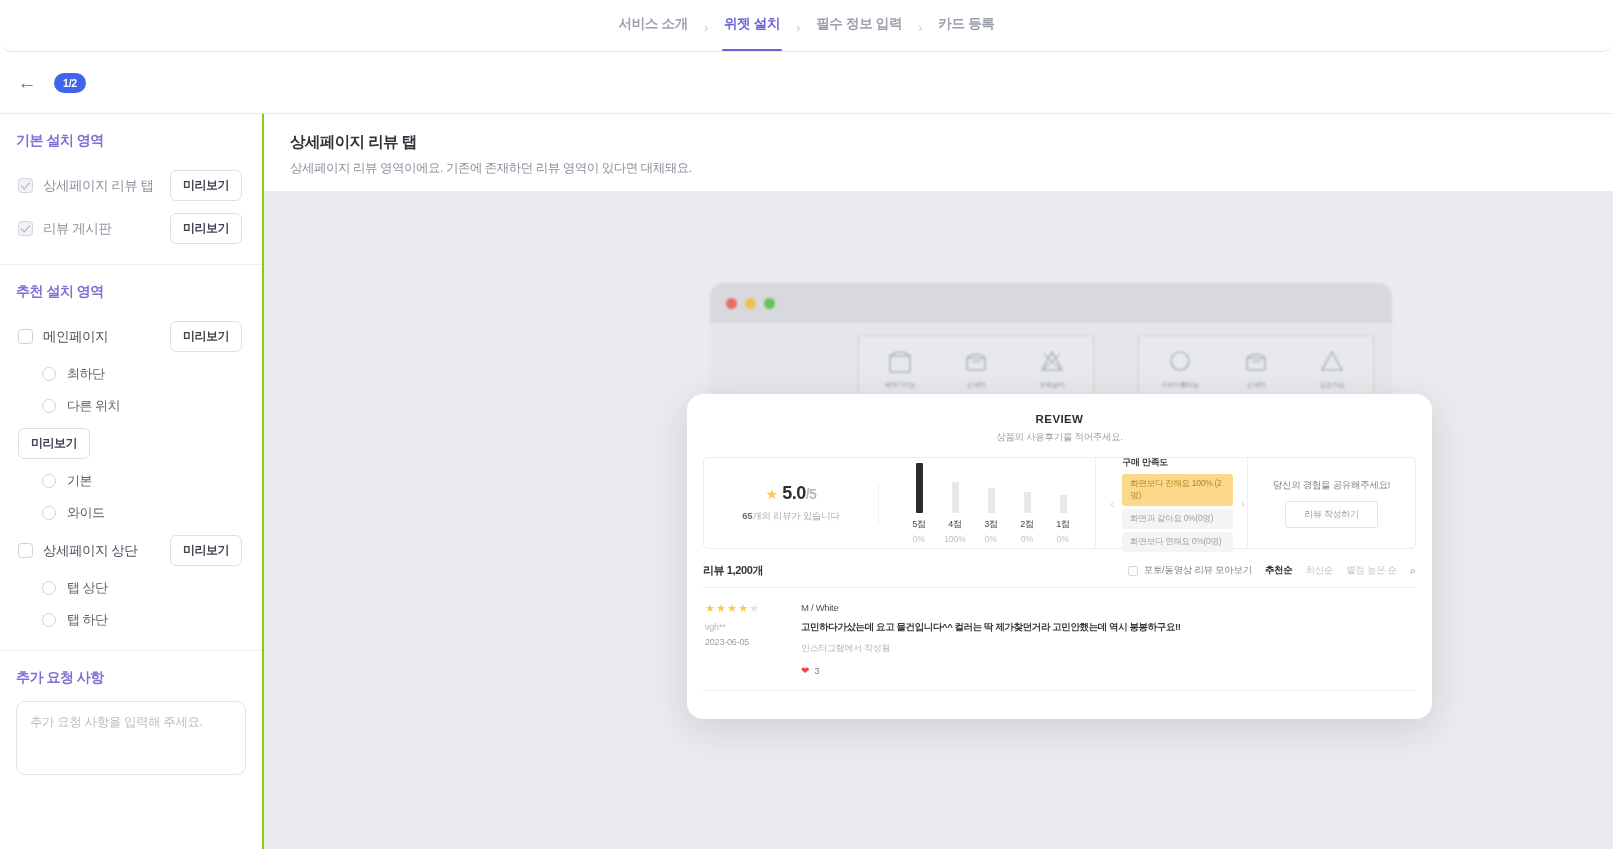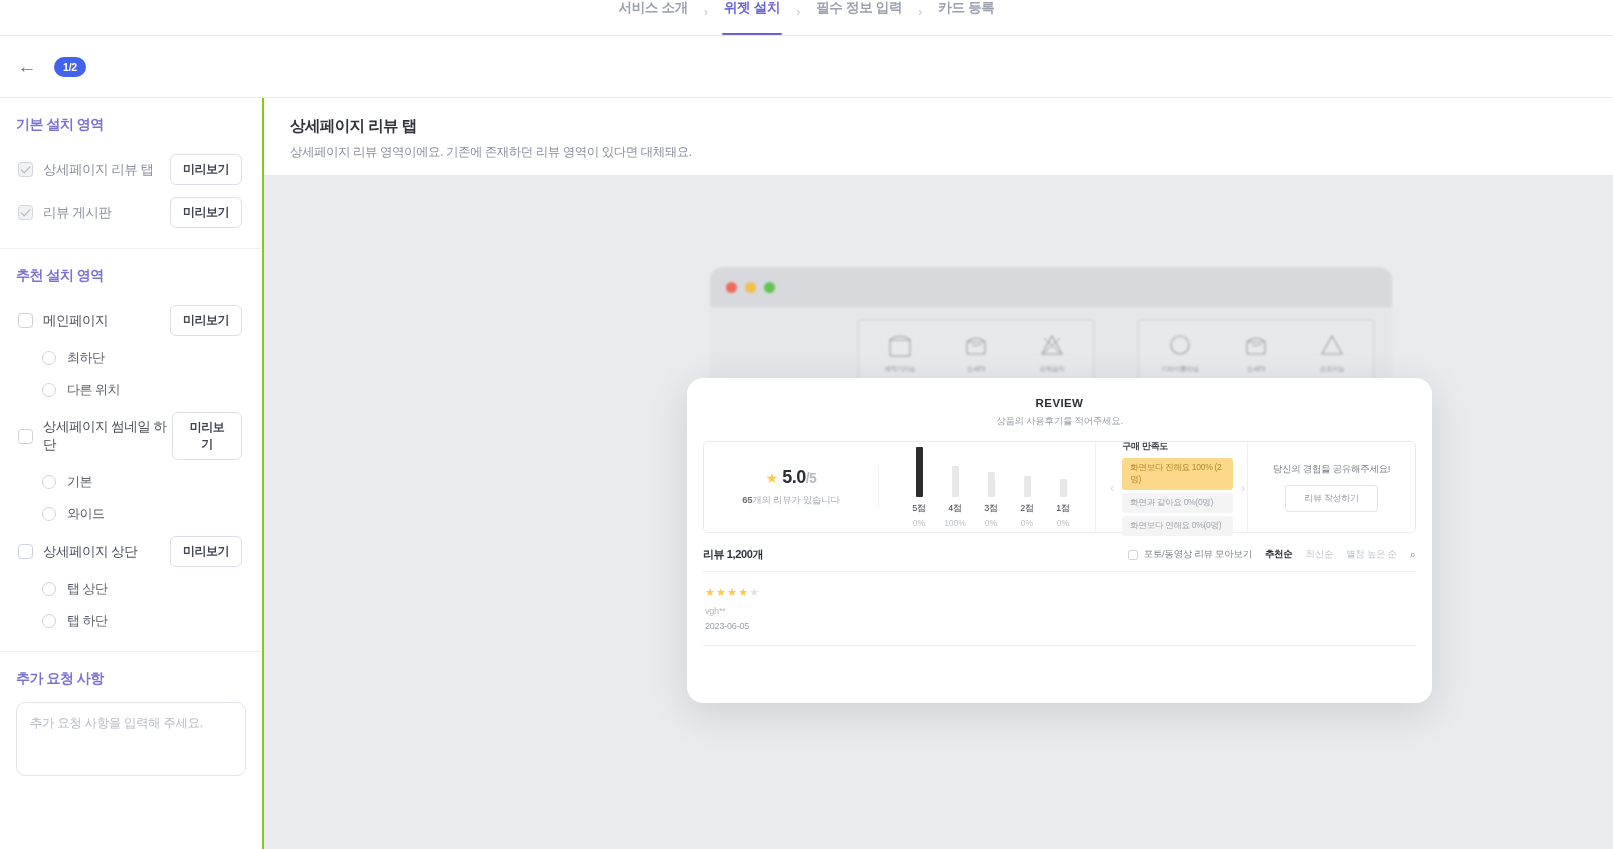--- a/index.html
+++ b/index.html
@@ -6,25 +6,26 @@
   html,body { width:1613px; height:849px; overflow:hidden; }
   body {
     font-family: "Liberation Sans", "DejaVu Sans", sans-serif;
     background:#ffffff;
     color:#222;
     -webkit-font-smoothing: antialiased;
   }
 
   
   .topbar{
-    height:36px;
+    height:52px;
     display:flex; align-items:flex-end; justify-content:center;
     border-bottom:1px solid #e9eaee;
     background:#fff;
     position:relative;
+    border-radius:11px;
   }
   .steps{ display:flex; align-items:center; gap:14px; font-size:13.5px; padding-bottom:9px;}
   .step{ color:#9ca0ad; font-weight:600; letter-spacing:-0.3px; position:relative; padding:0 2px 9px; }
   .step.active{ color:#6c63d8; }
   .step.active:after{
     content:""; position:absolute; left:0; right:0; bottom:-9px; height:2.5px;
     background:#6c63d8; border-radius:2px;
   }
   .chev{ color:#c4c7d2; font-size:12px; padding-bottom:1px; }
 
@@ -258,24 +259,20 @@
           </div>
           <div class="radio-row">
             <span class="rb"></span>
             <span class="rb-label">최하단</span>
           </div>
           <div class="radio-row">
             <span class="rb"></span>
             <span class="rb-label">다른 위치</span>
           </div>
           <div class="row">
-            <div class="row-left">
-              <span class="cb"></span>
-              <span class="cb-label">상세페이지 썸네일 하단</span>
-            </div>
             <button class="preview-btn">미리보기</button>
           </div>
           <div class="radio-row">
             <span class="rb"></span>
             <span class="rb-label">기본</span>
           </div>
           <div class="radio-row">
             <span class="rb"></span>
             <span class="rb-label">와이드</span>
           </div>
@@ -488,20 +485,29 @@
           </div>
         </div>
 
         <div id="reviews-host">
             <div class="rv-item">
               <div class="rv-meta">
                 <div class="stars">★★★★<span class="off">★</span></div>
                 <div class="rv-user">vgh**</div>
                 <div class="rv-date">2023-06-05</div>
               </div>
+              <div class="rv-body">
+                <div class="rv-opt">M / White</div>
+                <div class="rv-text">고민하다가샀는데 요고 물건입니다^^ 컬러는 딱 제가찾던거라 고민안했는데 역시 봉봉하구요!!</div>
+                <div class="rv-src">인스타그램에서 작성됨</div>
+                <div class="rv-like">
+                  <span class="heart">❤</span>
+                  <span class="like-n">3</span>
+                </div>
+              </div>
             </div>
             <div class="rv-divider"></div>
           </div>
       </div>
 
     </div>
   </div>
 </div>
 
 </body></html>

